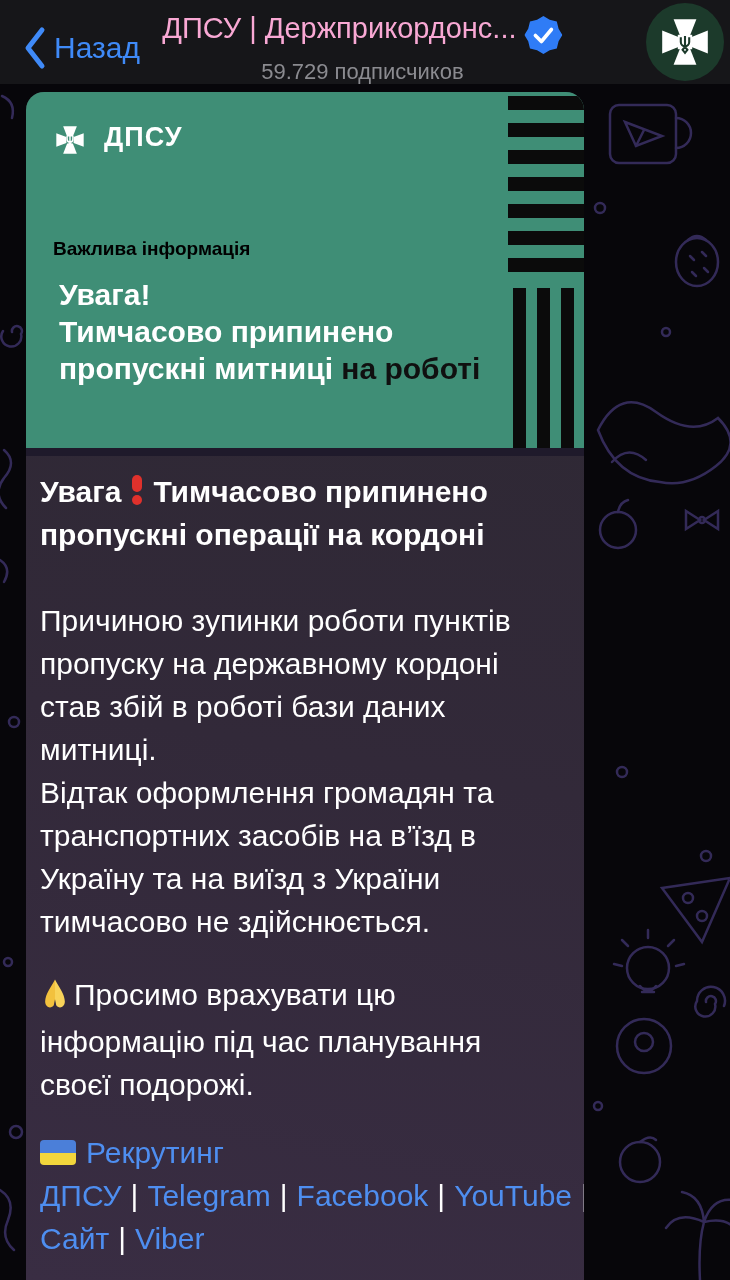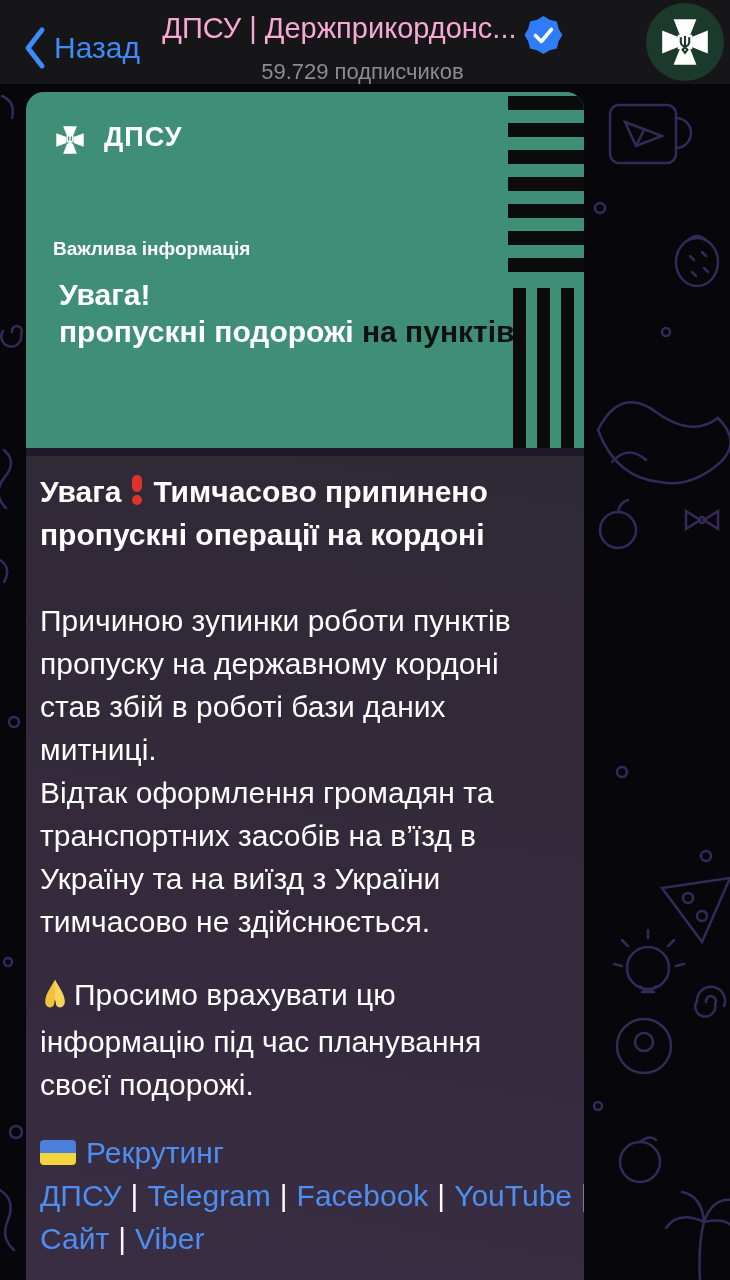--- a/index.html
+++ b/index.html
@@ -24,21 +24,21 @@
 
   
   .bubble{position:absolute;left:26px;top:92px;width:558px;height:1188px;
     border-radius:18px 18px 0 0;overflow:hidden;z-index:3;
     background:linear-gradient(190deg,#2c2831 0%,#322939 55%,#392d43 100%);}
 
   
   .card{position:relative;width:558px;height:364px;background:#3f8e76;overflow:hidden;}
   .card-logo{position:absolute;left:26px;top:30px;display:flex;align-items:flex-start;gap:16px;}
   .card-logo-text{color:#fff;font-size:27px;font-weight:bold;letter-spacing:1px;}
-  .kicker{position:absolute;left:27px;top:146px;color:#ffffff;font-size:19px;font-weight:bold;}
+  .kicker{position:absolute;left:27px;top:146px;color:#000000;font-size:19px;font-weight:bold;}
   .card-head{position:absolute;left:33px;top:184px;color:#fff;font-size:30px;font-weight:bold;line-height:37px;}
   .card-head .dark{color:#101010;}
   .hstripes{position:absolute;left:482px;top:0;width:76px;height:184px;}
   .hstripes div{position:absolute;left:0;width:76px;height:14px;background:#0b0b0b;}
   .vbars{position:absolute;top:196px;height:160px;}
   .vbars div{position:absolute;top:0;width:13px;height:160px;background:#0b0b0b;}
   .card-foot{position:absolute;left:0;top:356px;width:558px;height:8px;background:#1f1a2b;}
 
   
   .msg-text{padding:14px 28px 0 14px;color:#fff;font-size:30px;line-height:43px;}
@@ -135,21 +135,22 @@
             <polygon points="12,31 12,69 40,58 40,42"></polygon>
             <polygon points="88,31 88,69 60,58 60,42"></polygon>
           </g>
           <path d="M50,36 V58 M42,38 v10 a8,8 0 0 0 16,0 v-10 M50,58 l5,6 -5,6 -5,-6 z" fill="none" stroke="#ffffff" stroke-width="4"></path>
         </svg>
         <span class="card-logo-text">ДПСУ</span>
       </div>
       <div class="kicker">Важлива інформація</div>
       <div class="card-head">
         <div>Увага!</div>
-        <div><span>пропускні подорожі</span><span class="dark"> на пунктів</span></div>
+        <div>Тимчасово припинено</div>
+        <div><span>пропускні митниці</span><span class="dark"> на роботі</span></div>
       </div>
       <div class="card-foot"></div>
     </div>
 
     <div class="msg-text">
       <p class="msg-h"><span>Увага</span><span class="excl"></span><span>Тимчасово припинено пропускні операції на кордоні</span></p>
 
       <p class="para">
         </p>
         <div>Причиною зупинки роботи пунктів пропуску на державному кордоні став збій в роботі бази даних митниці.</div>

